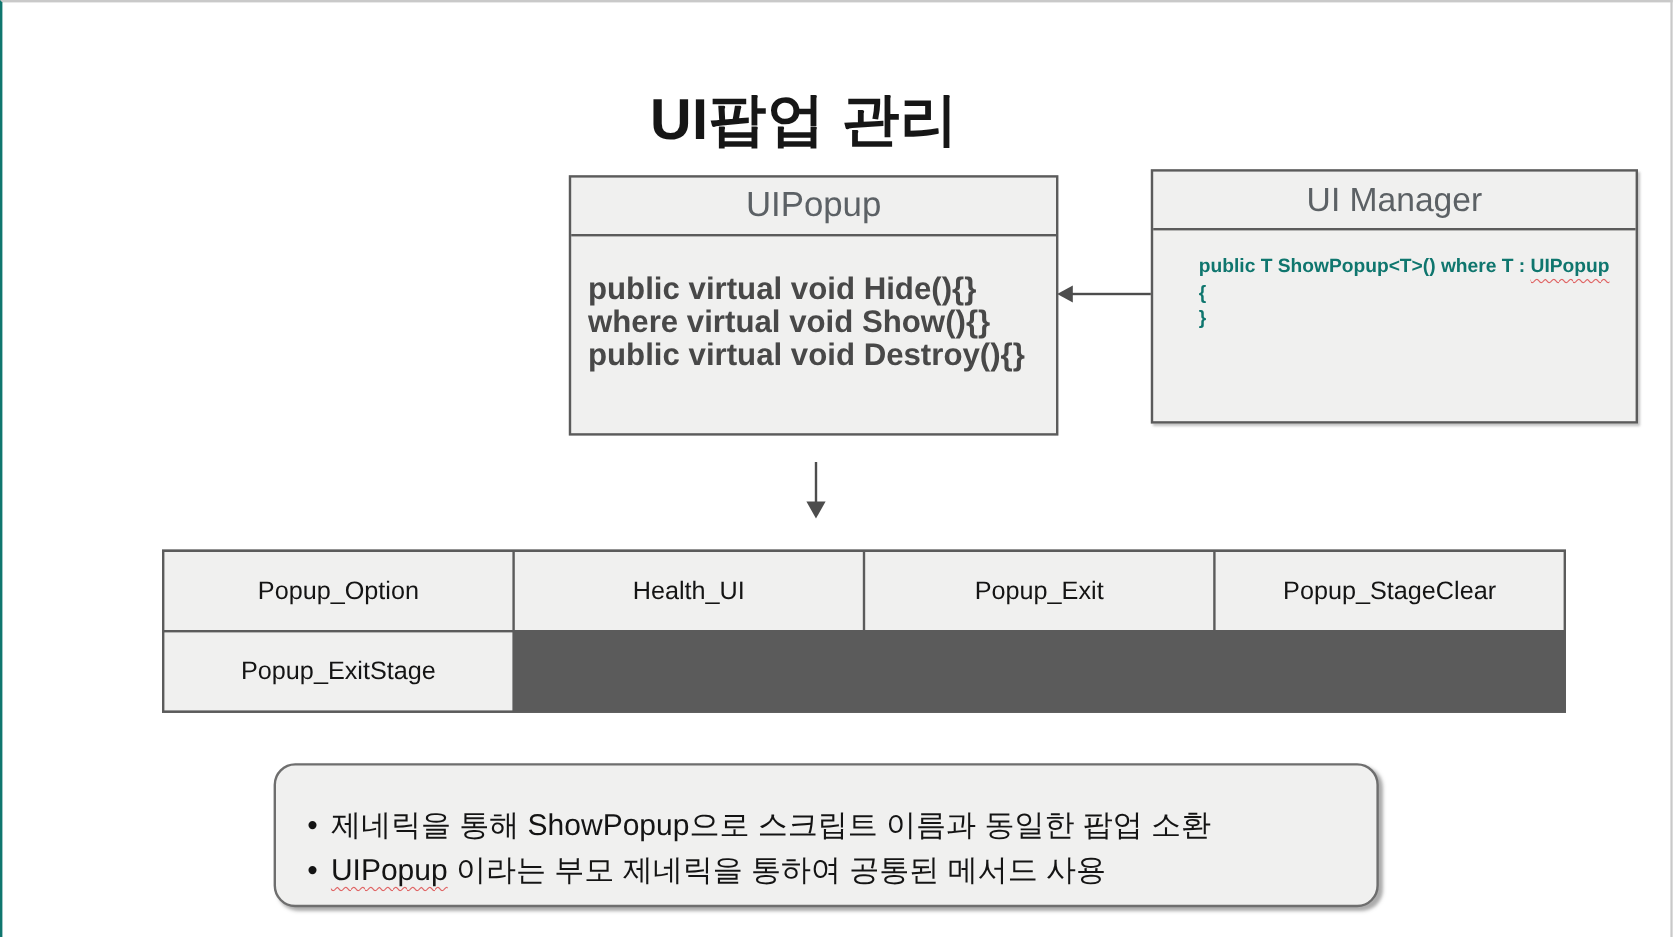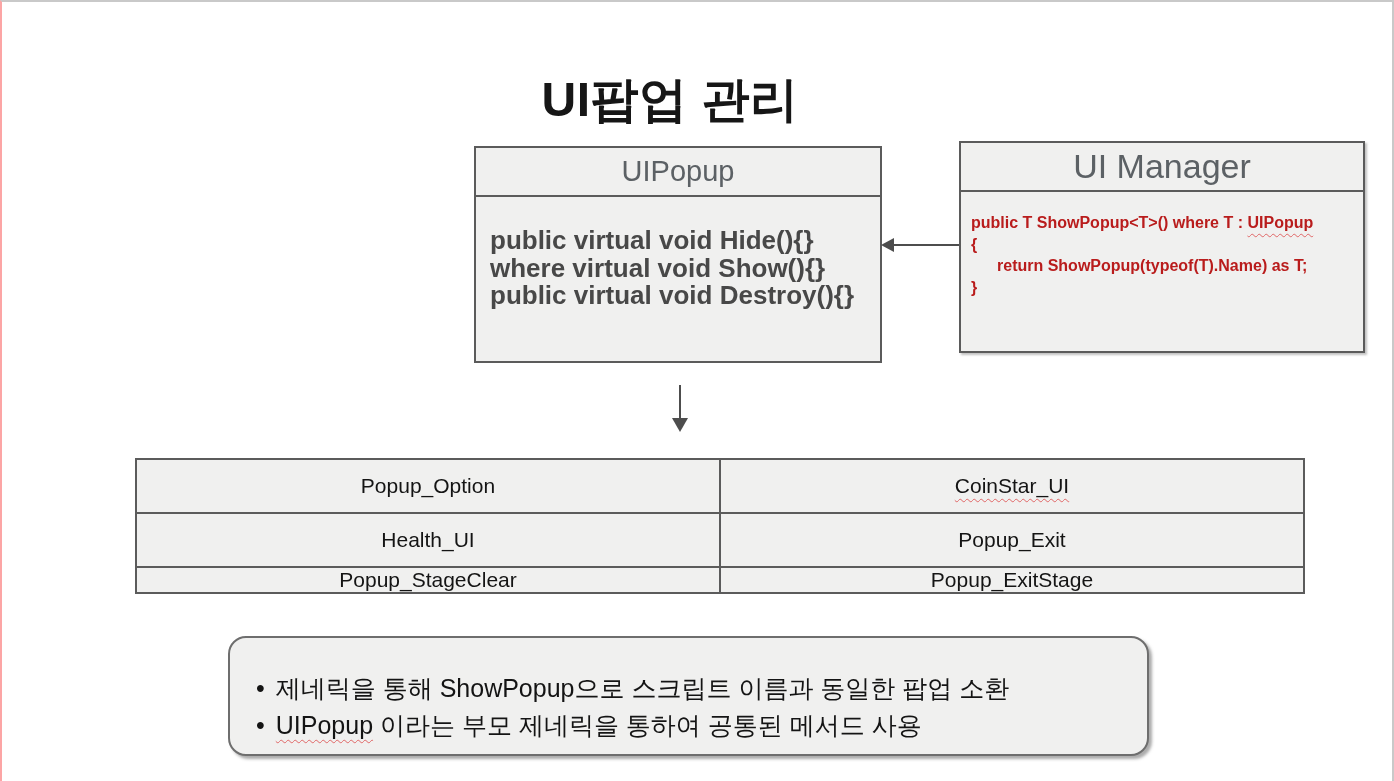--- a/index.html
+++ b/index.html
@@ -1,60 +1,60 @@
 <!DOCTYPE html>
 <html><head>
 <meta charset="utf-8">
 <style>
   html,body { margin:0; padding:0; background:#ffffff; }
   .slide {
     position:relative; width:1394px; height:781px; background:#ffffff;
-    border-top:2px solid #c9c9c9; border-left:2px solid #fca5a5; border-right:2px solid #c9c9c9;
+    border-top:2px solid #c9c9c9; border-left:2px solid #0f766e; border-right:2px solid #c9c9c9;
     box-sizing:border-box; overflow:hidden;
     font-family:"Liberation Sans", sans-serif;
   }
   .title {
     position:absolute; top:66px; left:0; width:1336px; margin:0;
     text-align:center; font-size:48px; font-weight:bold; color:#161616;
     letter-spacing:0.5px;
   }
   .box {
     position:absolute; background:#f0f0ef; border:2px solid #5b5b5b; box-sizing:border-box;
   }
   .box-header {
     border-bottom:2px solid #5b5b5b; display:flex; align-items:center; justify-content:center;
     color:#5c6165;
   }
   .uipopup { left:472px; top:144px; width:408px; height:217px; }
   .uipopup .box-header { height:47px; font-size:29px; }
   .methods { padding:30px 0 0 14px; }
   .method-line { font-size:26px; font-weight:bold; color:#484848; line-height:27.5px; }
   .uimanager { left:957px; top:139px; width:406px; height:212px; box-shadow:2px 2px 2px rgba(120,120,120,0.45); }
-  .uimanager .box-header { height:47px; font-size:34px; }
+  .uimanager .box-header { height:47px; font-size:28px; }
   .code { padding:20px 0 0 10px; }
-  .code-line { font-size:16px; font-weight:bold; color:#b91c1c; line-height:21.5px; white-space:pre; }
+  .code-line { font-size:16px; font-weight:bold; color:#0f766e; line-height:21.5px; white-space:pre;margin-left:28px; }
   .code-line.indent { padding-left:26px; }
   .sq {
     text-decoration-line:underline; text-decoration-style:wavy;
     text-decoration-color:#e06666; text-decoration-thickness:1px;
     text-underline-offset:5px; text-decoration-skip-ink:none;
   }
   .arrow-line-h { position:absolute; left:890px; top:242px; width:67px; height:0; border-top:2px solid #4d4d4d; }
   .arrow-head-left {
     position:absolute; left:879px; top:236px; width:0; height:0;
     border-top:7px solid transparent; border-bottom:7px solid transparent; border-right:13px solid #4d4d4d;
   }
   .arrow-line-v { position:absolute; left:677px; top:383px; width:0; height:35px; border-left:2px solid #4d4d4d; }
   .arrow-head-down {
     position:absolute; left:670px; top:416px; width:0; height:0;
     border-left:8px solid transparent; border-right:8px solid transparent; border-top:14px solid #4d4d4d;
   }
   .popup-table {
     position:absolute; left:133px; top:456px; width:1170px; height:136px;
-    display:grid; grid-template-columns:repeat(2,1fr); grid-template-rows:1fr 1fr;
+    display:grid; grid-template-columns:repeat(4,1fr); grid-template-rows:1fr 1fr;
     background:#5b5b5b; gap:2px; border:2px solid #5b5b5b; box-sizing:border-box;
   }
   .cell {
     background:#f0f0ef; display:flex; align-items:center; justify-content:center;
     font-size:21px; color:#141414;
   }
   .notes {
     position:absolute; left:226px; top:634px; width:921px; height:120px;
     background:#f0f0ef; border:2px solid #6e6e6e; border-radius:18px; box-sizing:border-box;
     box-shadow:3px 3px 3px rgba(90,90,90,0.5);
@@ -77,37 +77,33 @@
       <div class="method-line">where virtual void Show(){}</div>
       <div class="method-line">public virtual void Destroy(){}</div>
     </div>
   </div>
 
   <div class="box uimanager">
     <div class="box-header">UI Manager</div>
     <div class="code">
       <div class="code-line"><span>public T ShowPopup&lt;T&gt;() where T : </span><span class="sq">UIPopup</span></div>
       <div class="code-line">{</div>
-      <div class="code-line indent">return ShowPopup(typeof(T).Name) as T;</div>
       <div class="code-line">}</div>
     </div>
   </div>
 
   <div class="arrow-line-h"></div>
   <div class="arrow-head-left"></div>
 
   <div class="arrow-line-v"></div>
   <div class="arrow-head-down"></div>
 
   <div class="popup-table">
     <div class="cell">
         <span>Popup_Option</span>
-      </div>
-    <div class="cell">
-        <span class="sq">CoinStar_UI</span>
       </div>
     <div class="cell">
         <span>Health_UI</span>
       </div>
     <div class="cell">
         <span>Popup_Exit</span>
       </div>
     <div class="cell">
         <span>Popup_StageClear</span>
       </div>

